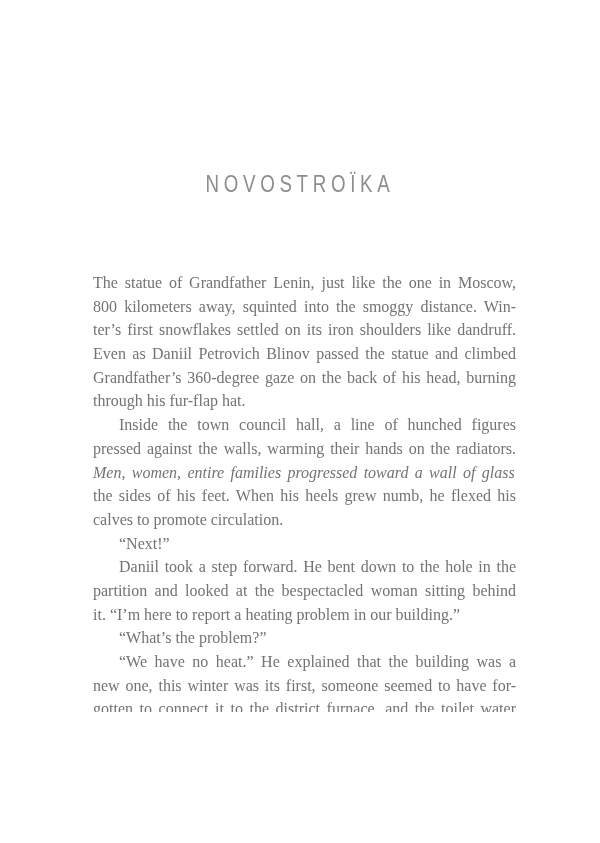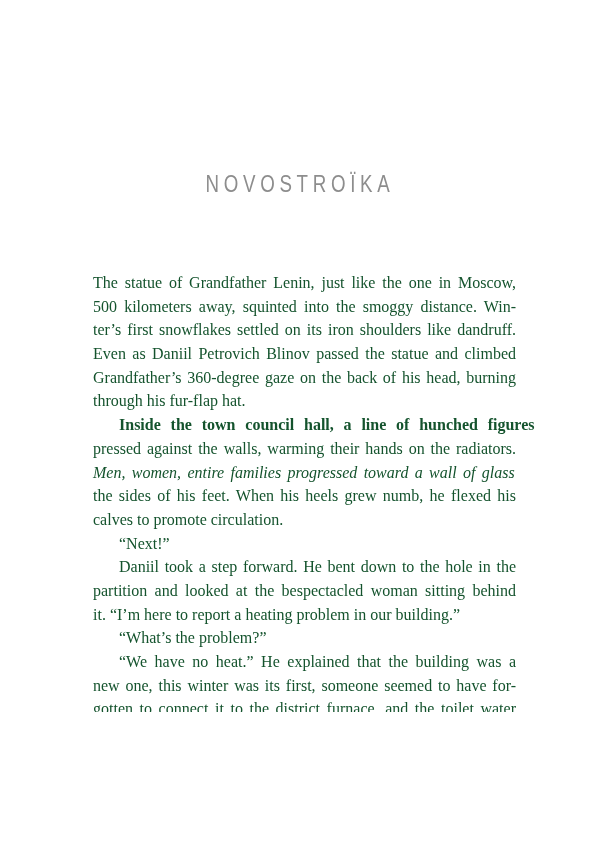--- a/index.html
+++ b/index.html
@@ -32,21 +32,21 @@
     white-space: nowrap;
   }
   .body-text {
     position: absolute;
     left: 93px;
     top: 271px;
     width: 423px;
     font-family: "Liberation Serif", serif;
     font-size: 16px;
     line-height: 23.7px;
-    color: #14532d;
+    color: #737373;
   }
   .paragraph {
     margin: 0;
     padding: 0;
   }
   .line {
     height: 23.7px;
     overflow: visible;
     white-space: nowrap;
   }
@@ -55,28 +55,28 @@
   }
 </style>
 </head>
 <body>
 
 <div class="book-page">
   <h1 class="chapter-title">NOVOSTROÏKA</h1>
   <div class="body-text" id="body-text">
       <div class="paragraph">
         <div class="line"><span style="word-spacing: 2.85938px;">The statue of Grandfather Lenin, just like the one in Moscow,</span></div>
-        <div class="line"><span style="word-spacing: 3.13086px;">500 kilometers away, squinted into the smoggy distance. Win-</span></div>
+        <div class="line"><span style="word-spacing: 3.13086px;">800 kilometers away, squinted into the smoggy distance. Win-</span></div>
         <div class="line"><span style="word-spacing: 2.03646px;">ter’s first snowflakes settled on its iron shoulders like dandruff.</span></div>
         <div class="line"><span style="word-spacing: 2.41667px;">Even as Daniil Petrovich Blinov passed the statue and climbed</span></div>
         <div class="line"><span style="word-spacing: 1.71701px;">Grandfather’s 360-degree gaze on the back of his head, burning</span></div>
         <div class="line"><span>through his fur-flap hat.</span></div>
       </div>
       <div class="paragraph">
-        <div class="line" style="padding-left: 26px;"><span style="word-spacing: 5.80035px; font-weight: bold;">Inside the town council hall, a line of hunched figures</span></div>
+        <div class="line" style="padding-left: 26px;"><span style="word-spacing: 5.80035px;">Inside the town council hall, a line of hunched figures</span></div>
         <div class="line"><span style="word-spacing: 1.92535px;">pressed against the walls, warming their hands on the radiators.</span></div>
         <div class="line"><span style="word-spacing: 2.32118px; font-style: italic;">Men, women, entire families progressed toward a wall of glass</span></div>
         <div class="line"><span style="word-spacing: 2.31901px; text-align: right;">the sides of his feet. When his heels grew numb, he flexed his</span></div>
         <div class="line"><span>calves to promote circulation.</span></div>
       </div>
       <div class="paragraph">
         <div class="line" style="padding-left: 26px;"><span>“Next!”</span></div>
       </div>
       <div class="paragraph">
         <div class="line" style="padding-left: 26px;"><span style="word-spacing: 1.64583px; text-align: right;">Daniil took a step forward. He bent down to the hole in the</span></div>

